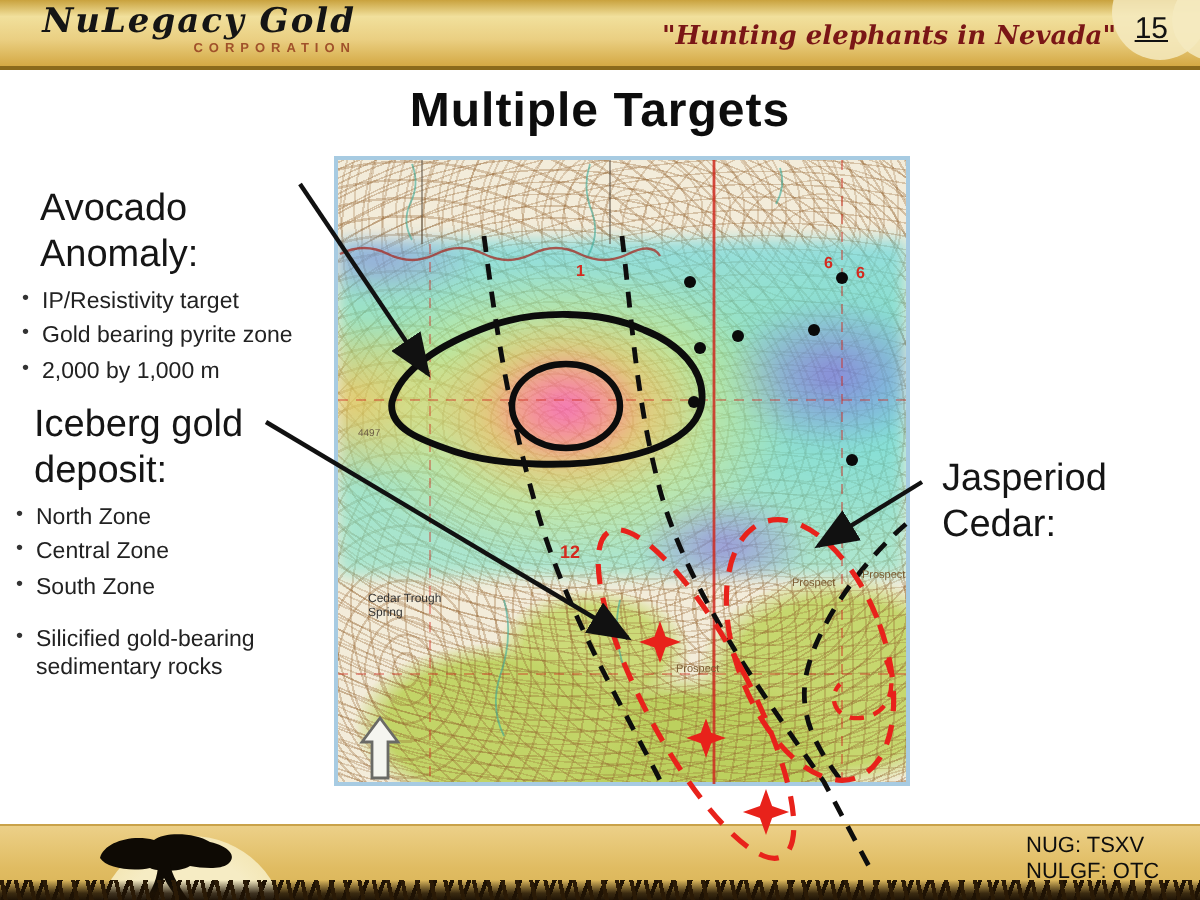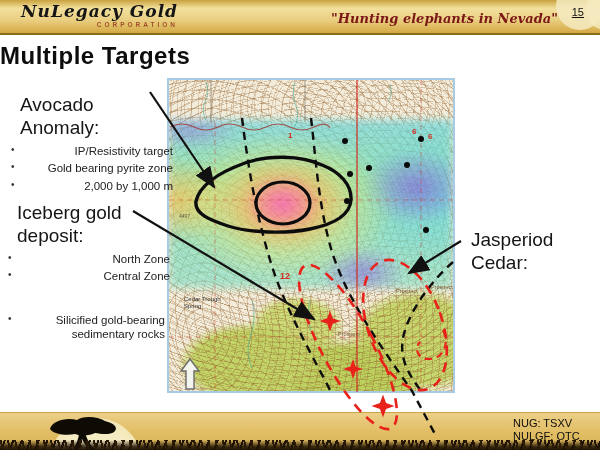--- a/index.html
+++ b/index.html
@@ -11,30 +11,30 @@
           border-bottom:2px solid #8a6a1c;z-index:30;}
   .hsun{position:absolute;border-radius:50%;background:#f5eac0;opacity:.85;}
   .hsun.a{left:556px;top:-18px;width:48px;height:48px;}
   .hsun.b{left:586px;top:-10px;width:40px;height:40px;}
   .logo{position:absolute;left:18px;top:2px;width:160px;text-align:right;}
   .logo .name{font-family:"DejaVu Serif",serif;font-style:italic;font-weight:bold;
               font-size:17px;letter-spacing:1px;color:#151515;line-height:19px;}
   .logo .sub{font-size:6.5px;letter-spacing:3px;color:#a0512a;font-weight:bold;}
   .tagline{position:absolute;right:42px;top:11px;font-family:"DejaVu Serif",serif;
            font-style:italic;font-weight:bold;font-size:13px;color:#7a1616;}
-  .pagenum{position:absolute;right:16px;top:6px;font-size:11px;color:#111;text-decoration:underline;}
-  
-  .title{position:absolute;left:0;top:42px;width:600px;text-align:left;
+  .pagenum{position:absolute;right:16px;top:6px;font-size:15px;color:#111;text-decoration:underline;}
+  
+  .title{position:absolute;left:0;top:42px;width:600px;text-align:center;
          font-size:24px;font-weight:bold;color:#0d0d0d;letter-spacing:.5px;z-index:20;}
   
   .callout{position:absolute;z-index:20;color:#151515;}
   .callout h3{margin:0 0 4px 12px;font-size:19px;font-weight:normal;line-height:1.2;}
   .callout ul{margin:0;padding:0;list-style:none;}
   .callout li{position:relative;font-size:11.5px;line-height:1.22;margin:3.5px 0;
-              padding-left:13px;color:#222;text-align:right;}
+              padding-left:13px;color:#222;}
   .callout li:before{content:"\2022";position:absolute;left:3px;top:0;font-size:10px;color:#333;}
   .avocado{left:8px;top:94px;width:165px;}
   .iceberg{left:5px;top:202px;width:165px;}
   .vio{left:5px;top:309px;width:160px;}
   .jasperiod{left:459px;top:229px;width:138px;}
   
   .map{position:absolute;left:167px;top:78px;width:288px;height:315px;box-sizing:border-box;
        border:2px solid #a7cbe2;background:#f3ecda;z-index:5;overflow:hidden;}
   .topo{position:absolute;left:0;top:0;right:0;bottom:0;
     background:
@@ -101,20 +101,21 @@
       <li>Gold bearing pyrite zone</li>
       <li>2,000 by 1,000 m</li>
     </ul>
   </section>
 
   <section class="callout iceberg">
     <h3>Iceberg gold deposit:</h3>
     <ul>
       <li>North Zone</li>
       <li>Central Zone</li>
+      <li>South Zone</li>
     </ul>
   </section>
 
   <section class="callout vio">
     <ul>
       <li>Silicified gold-bearing sedimentary rocks</li>
     </ul>
   </section>
 
   <section class="callout jasperiod">

